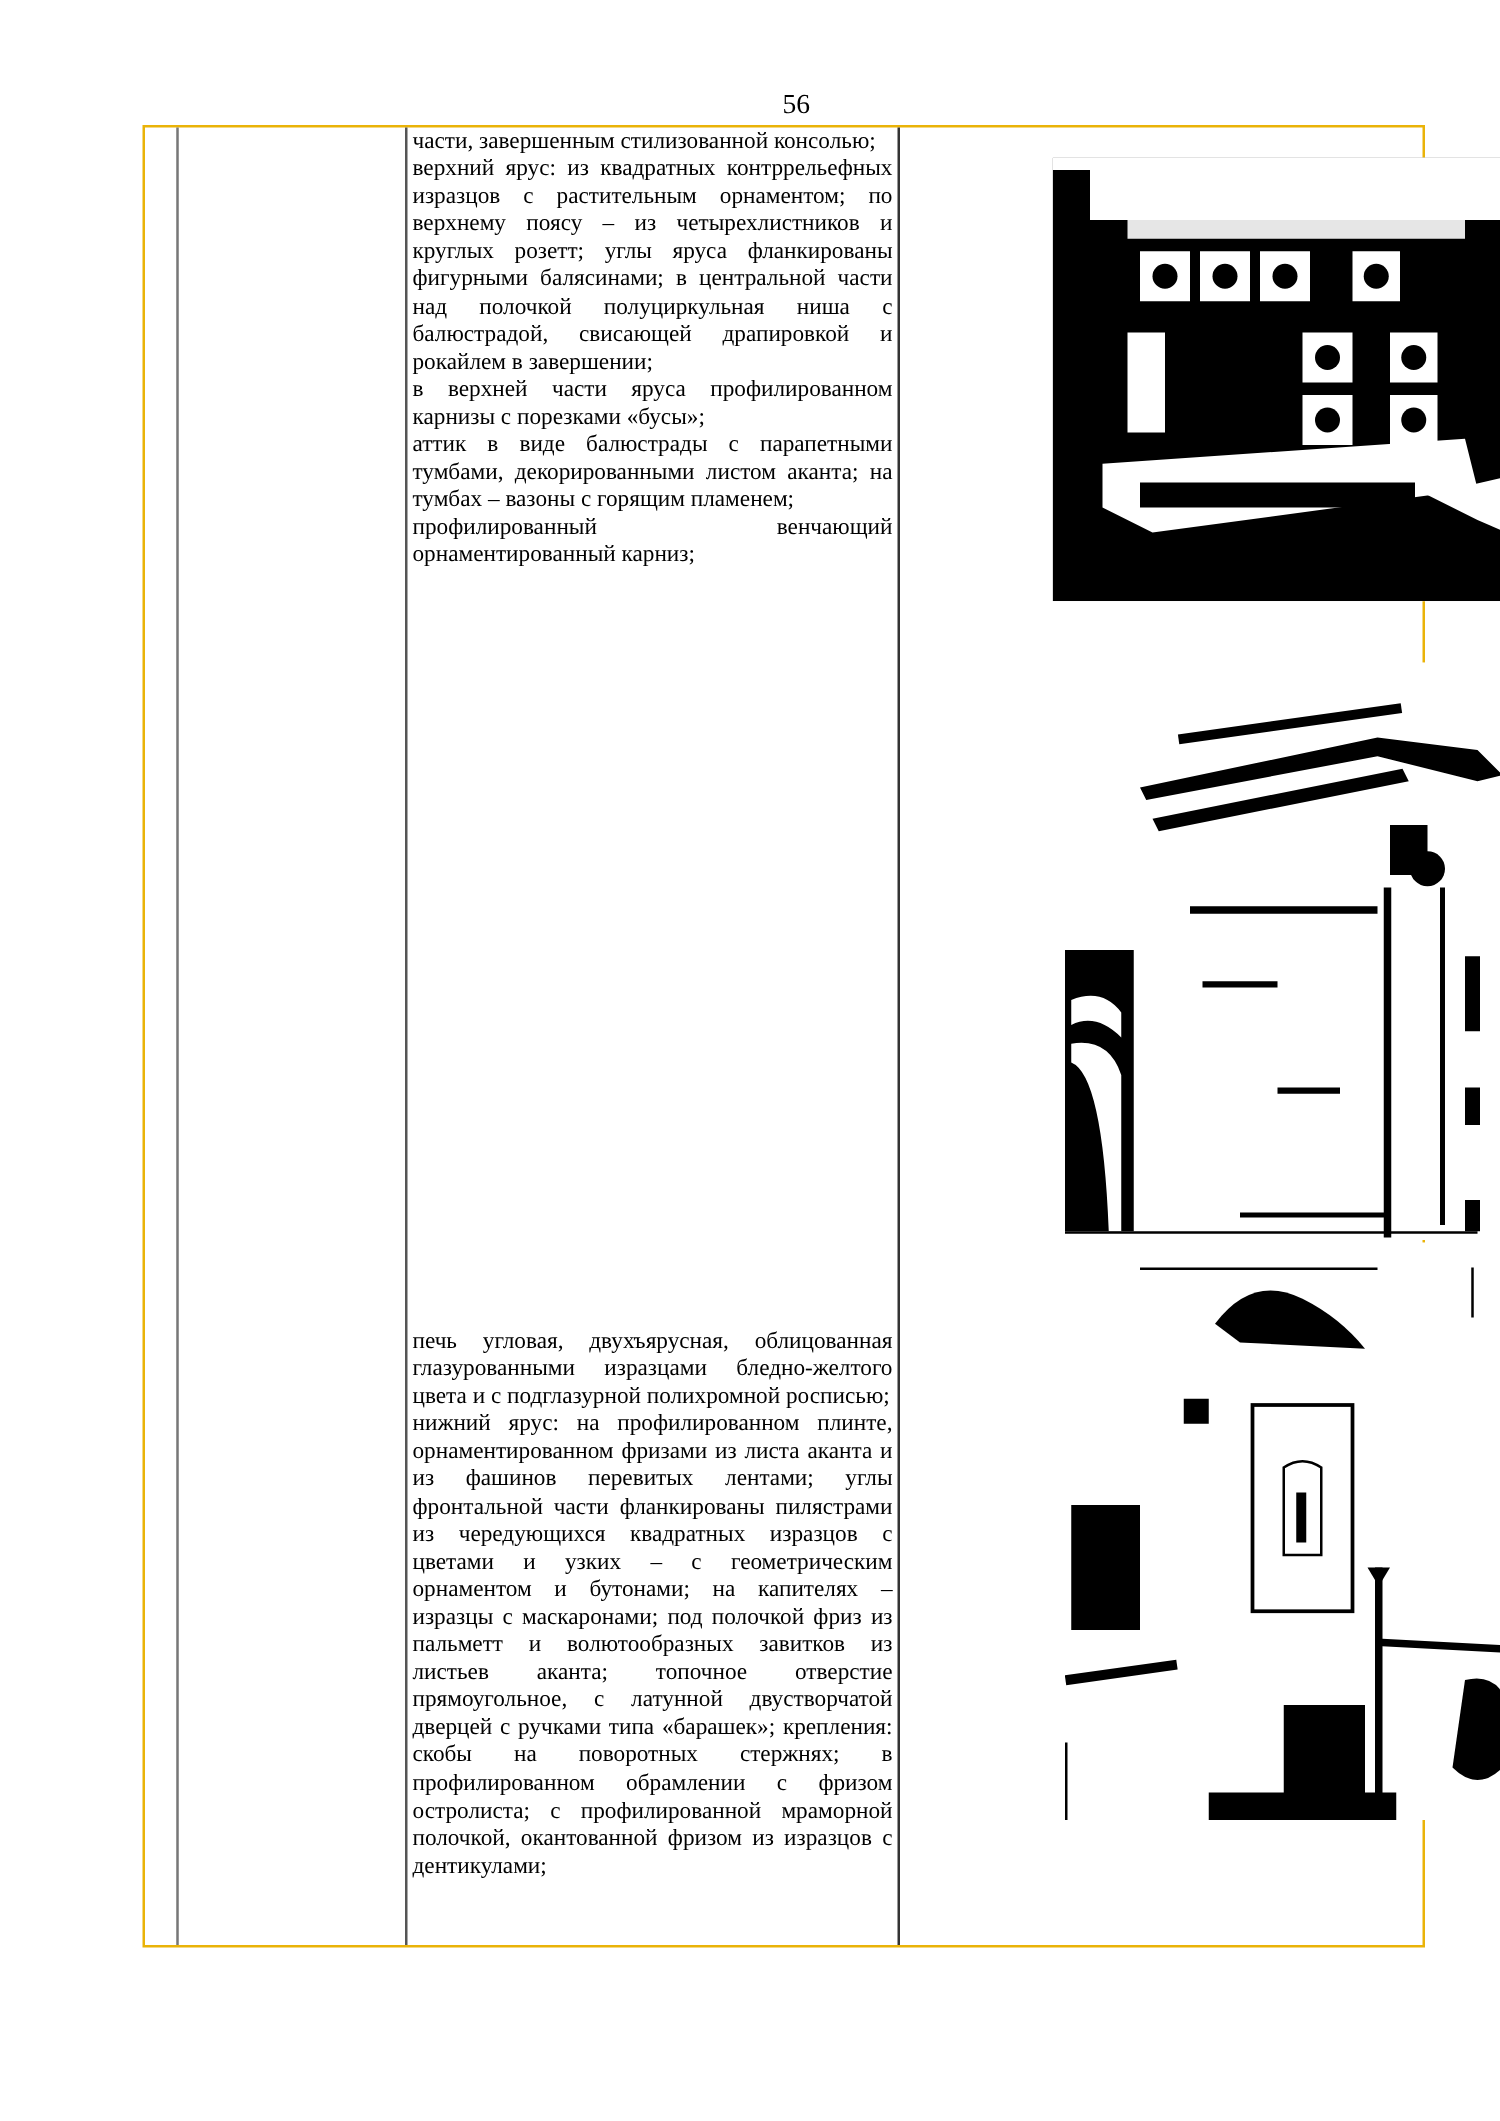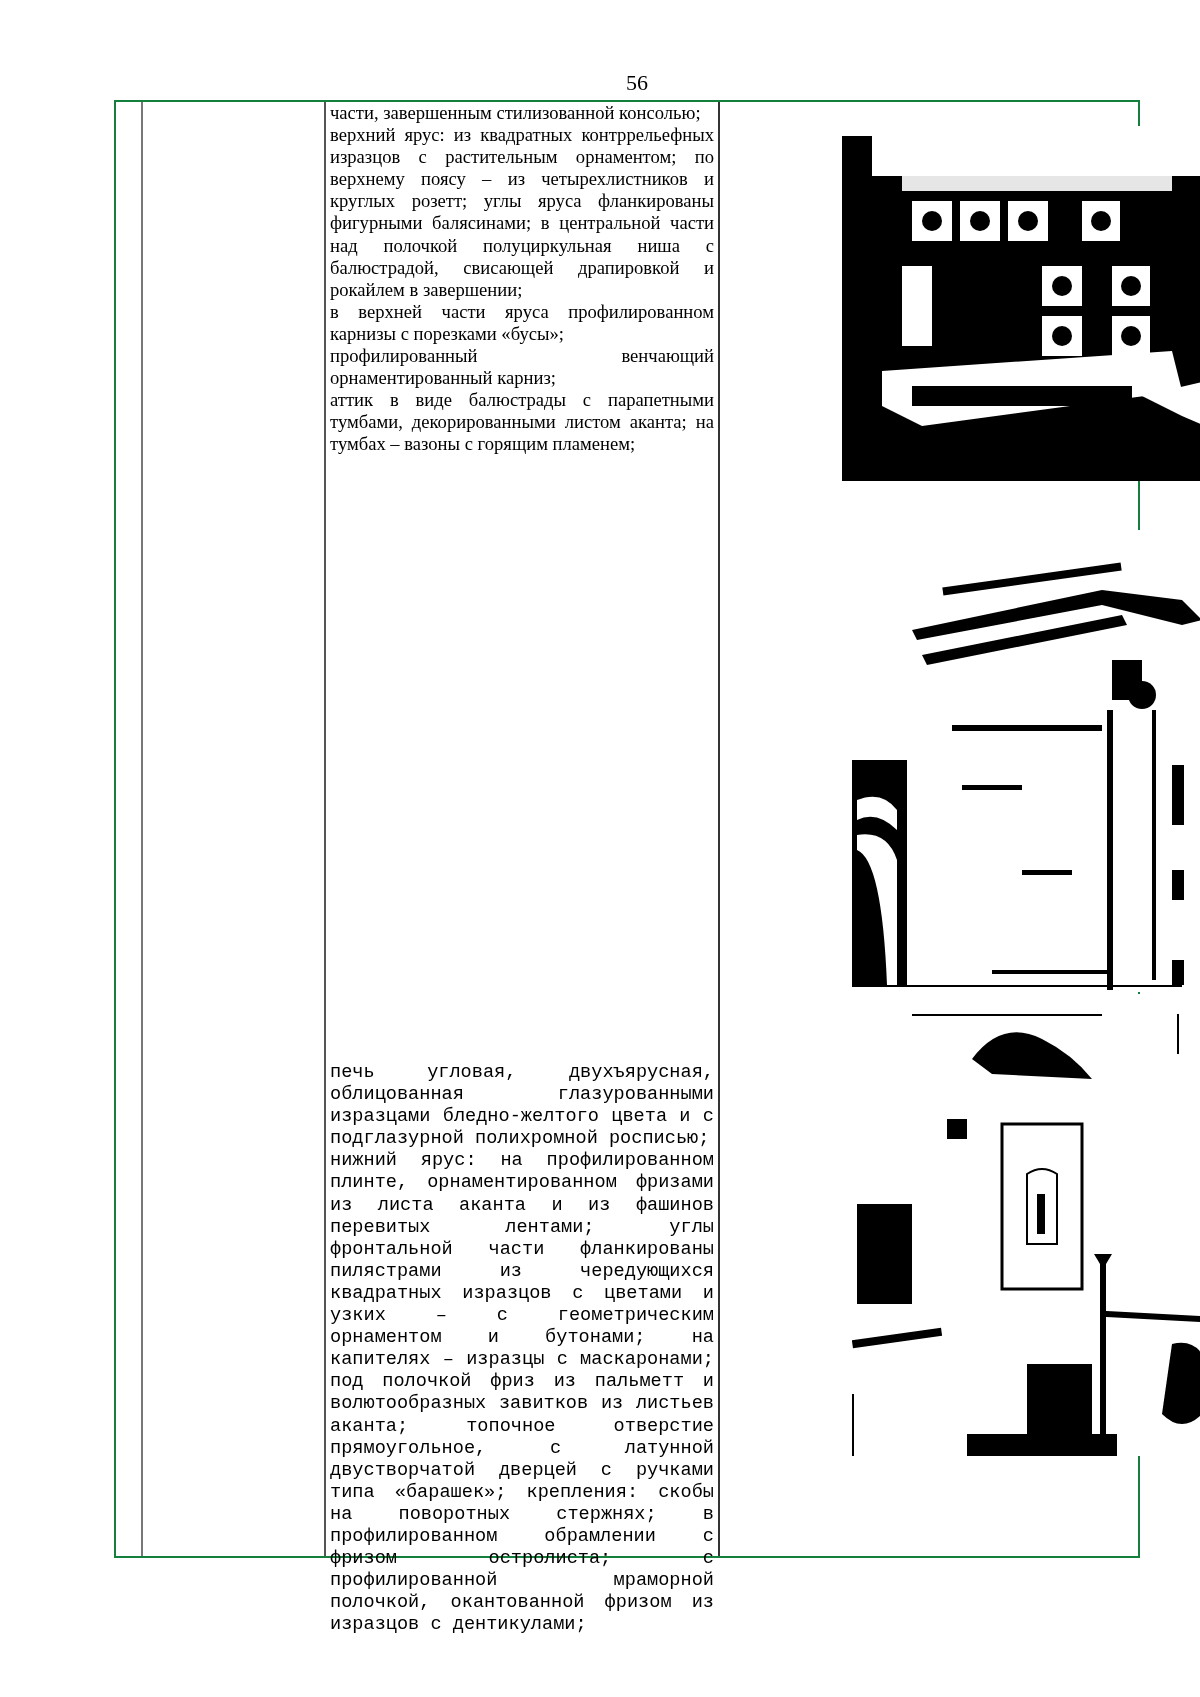--- a/index.html
+++ b/index.html
@@ -1,29 +1,29 @@
 <!DOCTYPE html>
 <html><head>
 <meta charset="utf-8">
 <style>
   html, body { margin: 0; padding: 0; background: #ffffff; }
   body { width: 1200px; height: 1697px; position: relative; overflow: hidden;
          font-family: "Liberation Serif", "DejaVu Serif", serif; color: #000; }
   .page-number { position: absolute; left: 0; width: 1274px; top: 70px; text-align: center;
                  font-size: 22px; line-height: 26px; }
   .table { position: absolute; left: 114px; top: 100px; width: 1026px; height: 1458px;
-           border: 2px solid #15803d; box-sizing: border-box; }
+           border: 2px solid #eab308; box-sizing: border-box; }
   .vline { position: absolute; top: 0; bottom: 0; }
   .v1 { left: 25px; border-left: 2px solid #777; }
   .v2 { left: 208px; border-left: 2px solid #555; }
   .v3 { left: 602px; border-left: 2px solid #333; }
   .col-text { position: absolute; left: 214px; width: 384px; top: 0; }
   .para { font-size: 18.6px; line-height: 22.1px; text-align: justify; text-align-last: left; margin: 0; }
   .block1 { position: absolute; top: 0; left: 0; width: 384px; }
-  .block2 { position: absolute; top: 960px; left: 0; width: 384px; font-family: Liberation Mono, monospace; }
+  .block2 { position: absolute; top: 960px; left: 0; width: 384px; }
   .col-img { position: absolute; left: 606px; top: 0; right: 0; bottom: 0; }
   .photo { position: absolute; overflow: hidden; background: #fff; }
   .photo svg { width: 100%; height: 100%; display: block; }
   .p1 { left: 120px; top: 24px; width: 386px; height: 355px; }
   .p2 { left: 130px; top: 428px; width: 380px; height: 462px; }
   .p3 { left: 130px; top: 892px; width: 380px; height: 462px; }
 </style>
 </head>
 <body>
 
@@ -32,22 +32,22 @@
 <div class="table">
   <div class="vline v1"></div>
   <div class="vline v2"></div>
   <div class="vline v3"></div>
 
   <div class="col-text">
     <div class="block1">
       <p class="para">части, завершенным стилизованной консолью;</p>
       <p class="para">верхний ярус: из квадратных контррельефных изразцов с растительным орнаментом; по верхнему поясу – из четырехлистников и круглых розетт; углы яруса фланкированы фигурными балясинами; в центральной части над полочкой полуциркульная ниша с балюстрадой, свисающей драпировкой и рокайлем в завершении;</p>
       <p class="para">в верхней части яруса профилированном карнизы с порезками «бусы»;</p>
+      <p class="para">аттик в виде балюстрады с парапетными тумбами, декорированными листом аканта; на тумбах – вазоны с горящим пламенем;</p>
       <p class="para">профилированный венчающий орнаментированный карниз;</p>
-      <p class="para">аттик в виде балюстрады с парапетными тумбами, декорированными листом аканта; на тумбах – вазоны с горящим пламенем;</p>
     </div>
     <div class="block2">
       <p class="para">печь угловая, двухъярусная, облицованная глазурованными изразцами бледно-желтого цвета и с подглазурной полихромной росписью;</p>
       <p class="para">нижний ярус: на профилированном плинте, орнаментированном фризами из листа аканта и из фашинов перевитых лентами; углы фронтальной части фланкированы пилястрами из чередующихся квадратных изразцов с цветами и узких – с геометрическим орнаментом и бутонами; на капителях – изразцы с маскаронами; под полочкой фриз из пальметт и волютообразных завитков из листьев аканта; топочное отверстие прямоугольное, с латунной двустворчатой дверцей с ручками типа «барашек»; крепления: скобы на поворотных стержнях; в профилированном обрамлении с фризом остролиста; с профилированной мраморной полочкой, окантованной фризом из изразцов с дентикулами;</p>
     </div>
   </div>
 
   <div class="col-img">
 
     <div class="photo p1">

